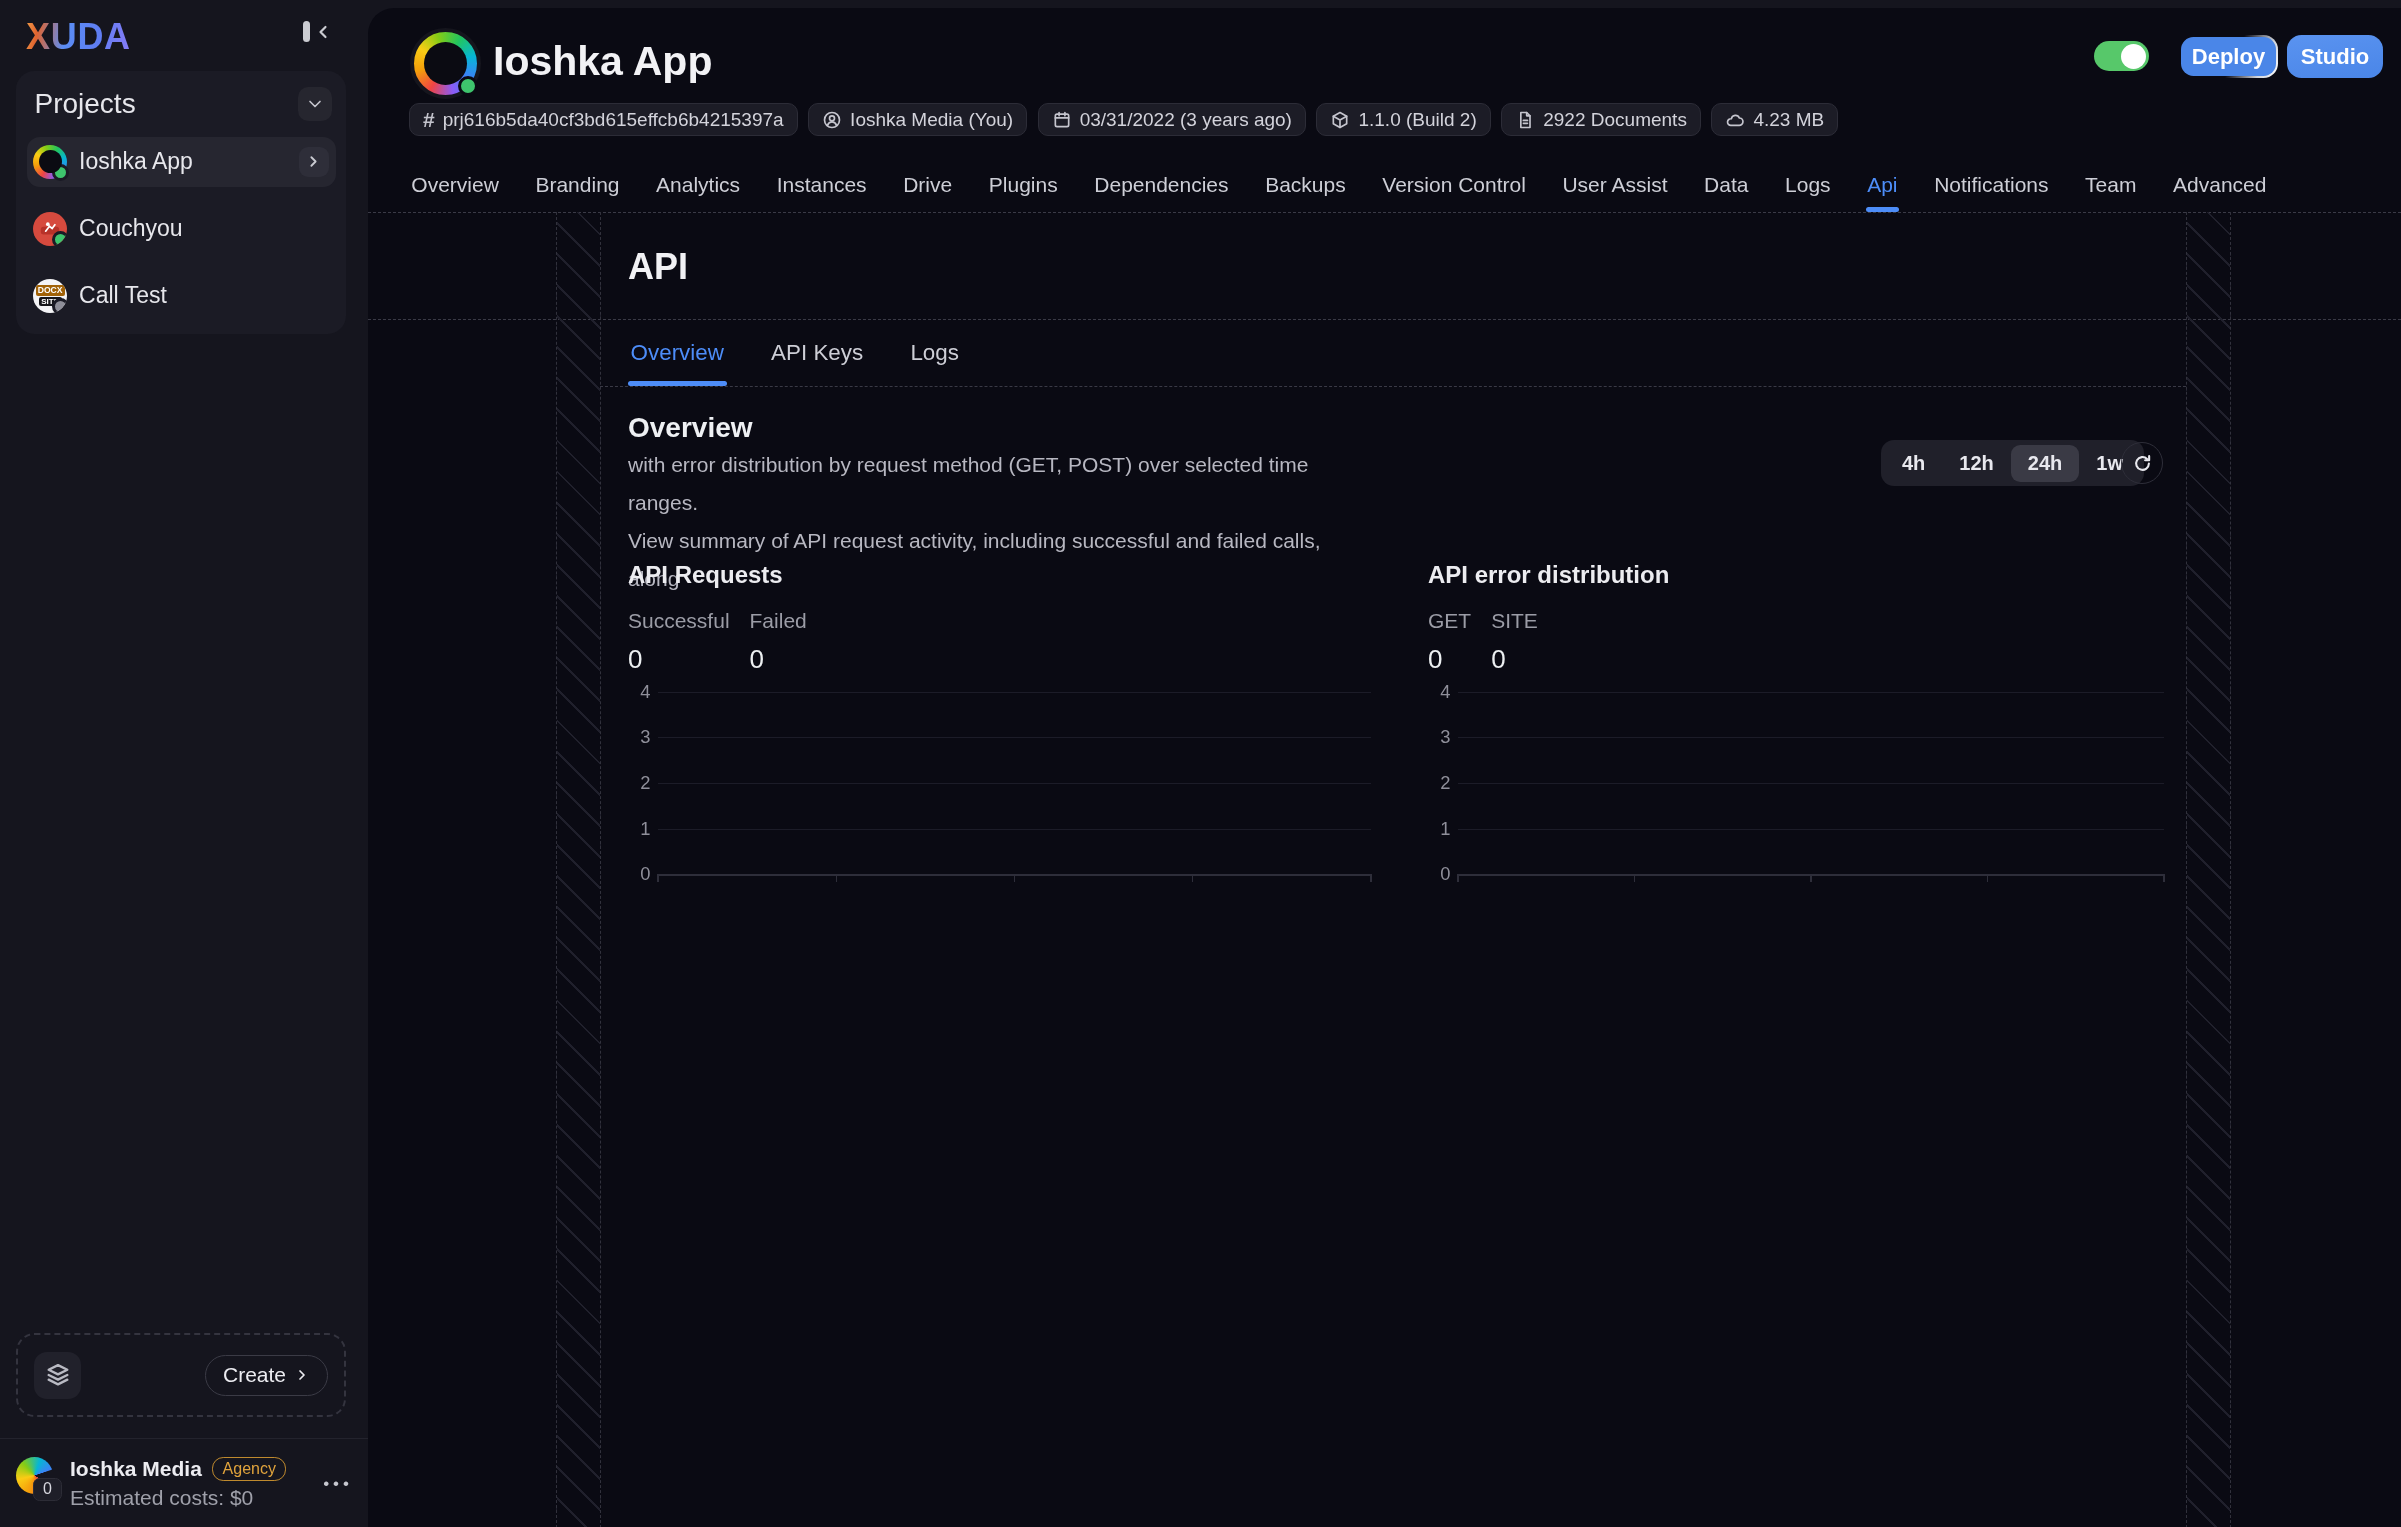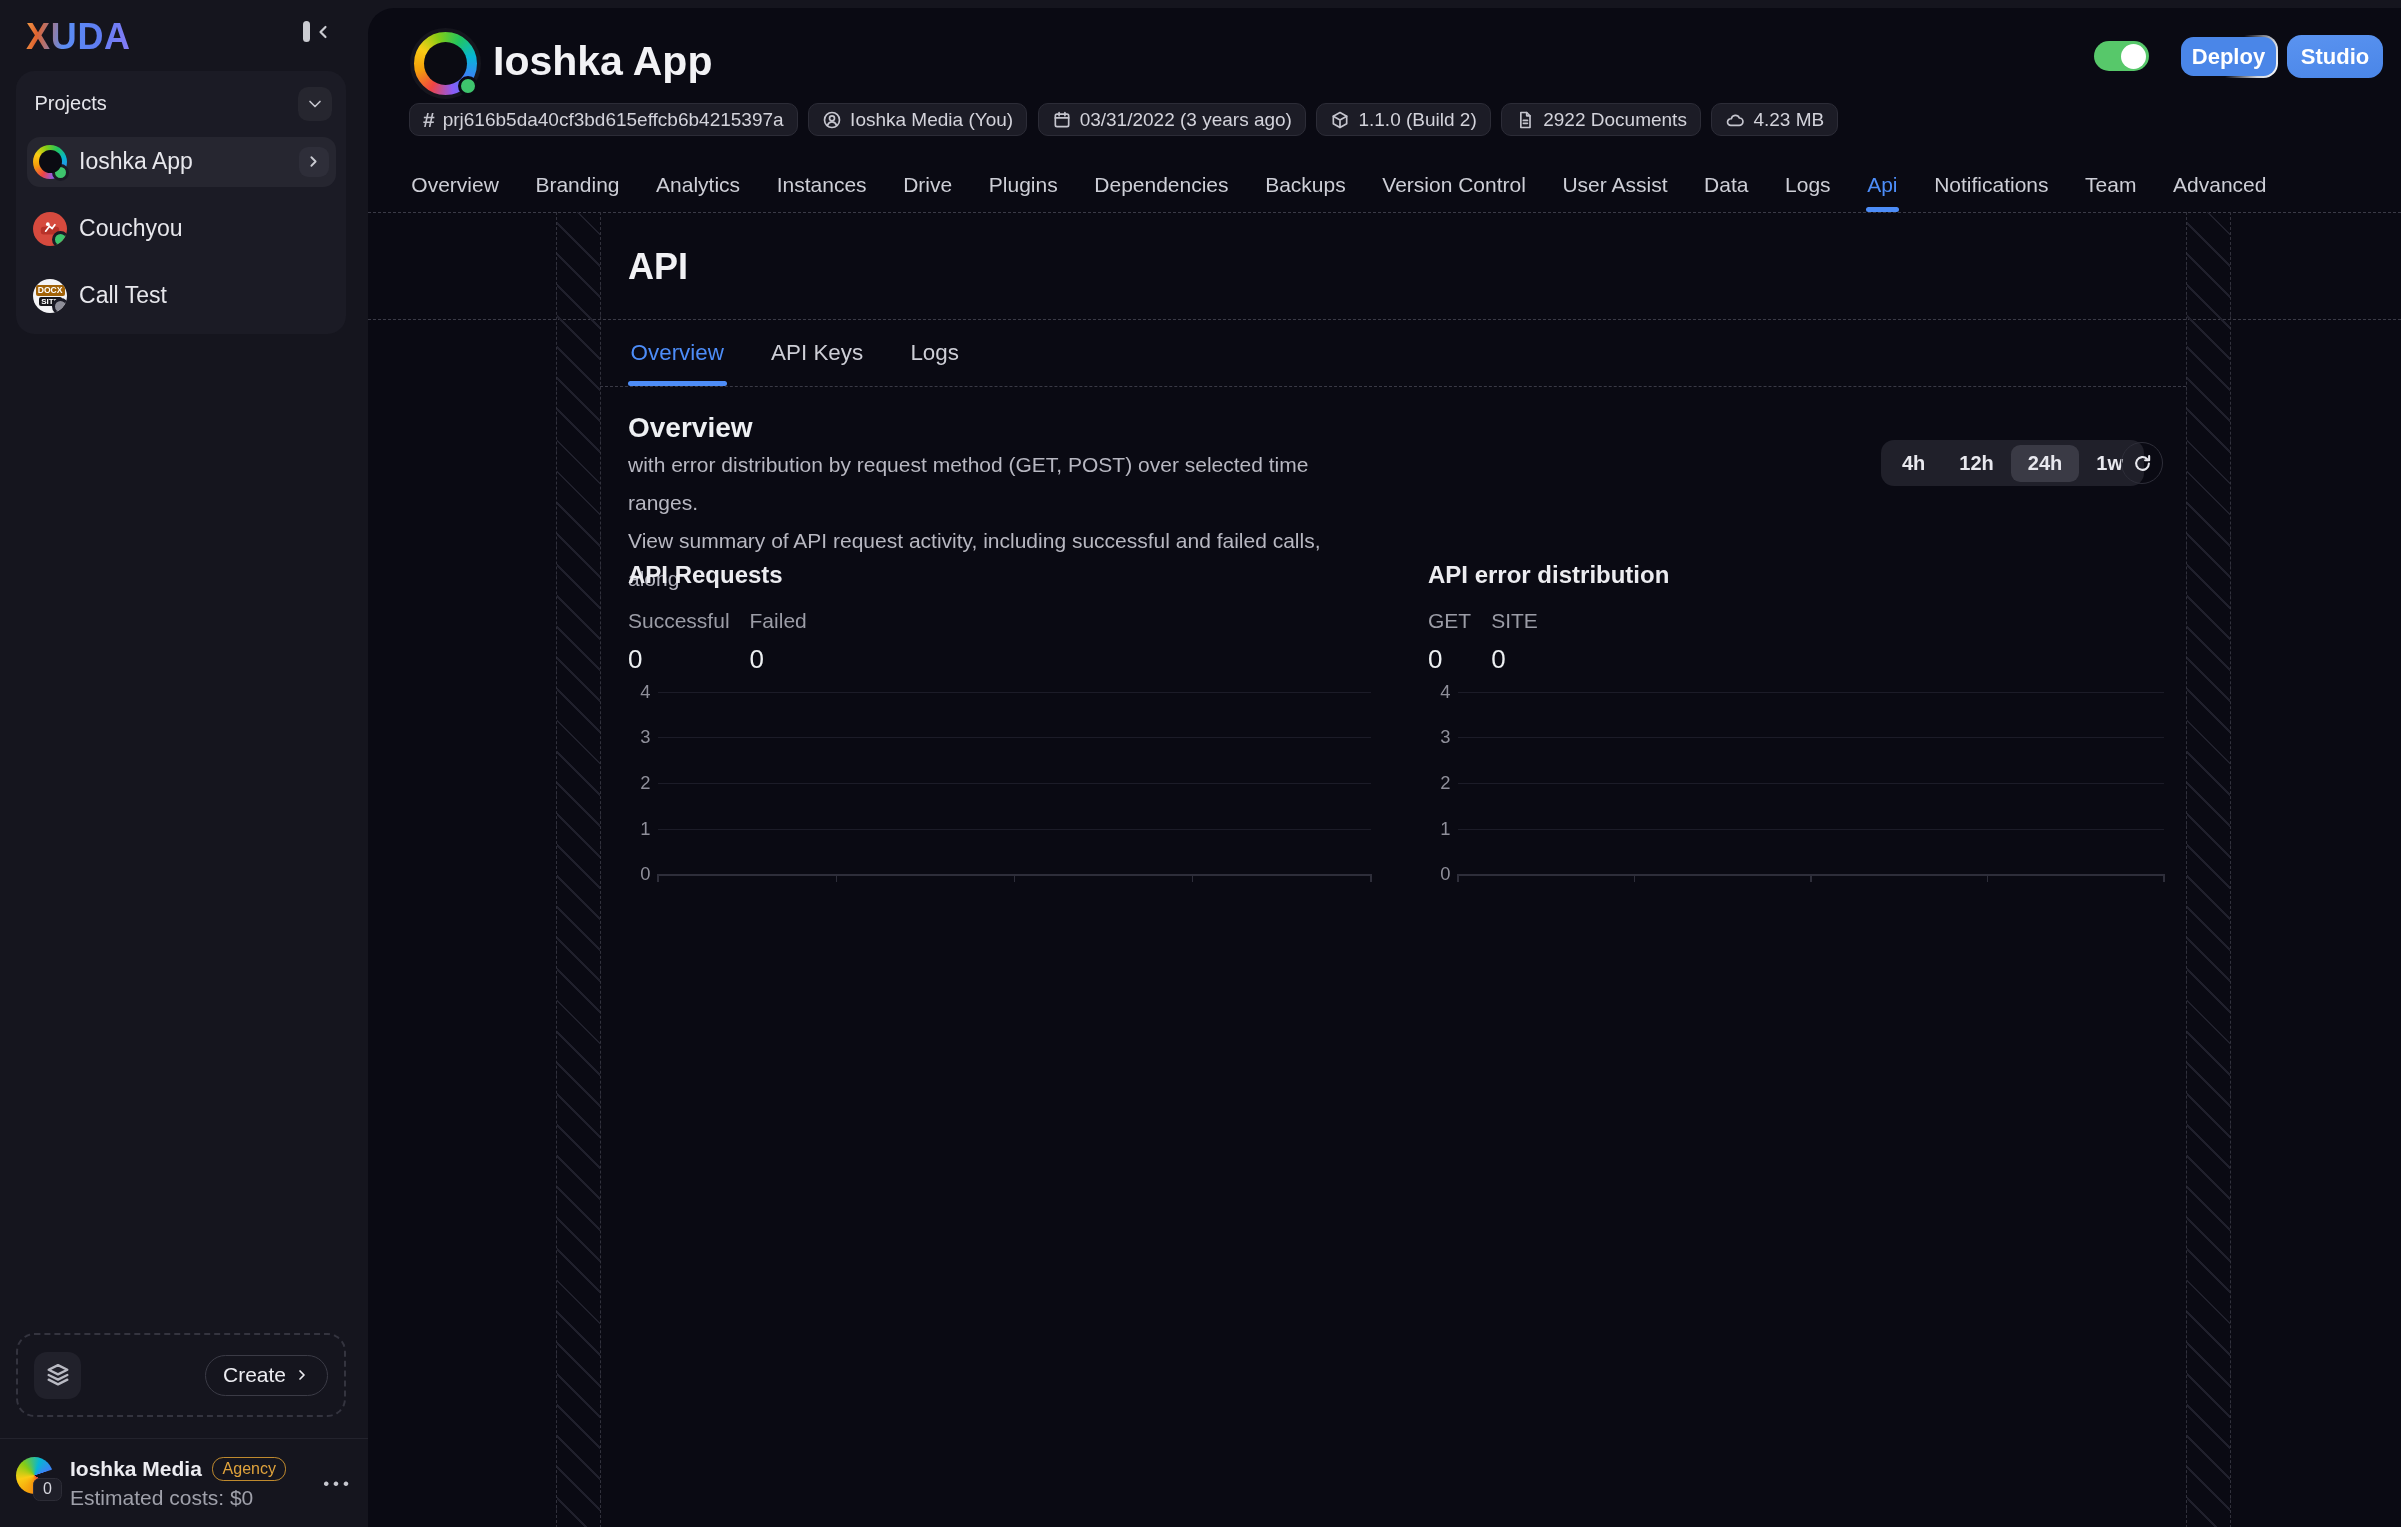--- a/index.html
+++ b/index.html
@@ -9,21 +9,21 @@
   
   .sidebar{position:absolute;left:0;top:0;bottom:0;width:368px;background:#15151e;}
   .logo{position:absolute;left:26px;top:16px;font-size:36px;font-weight:800;letter-spacing:0.7px;
     background:linear-gradient(100deg,#f2a24b 0%,#e0642f 12%,#5a8df5 38%,#5f7df2 68%,#8a7cf8 100%);
     -webkit-background-clip:text;background-clip:text;color:transparent;display:inline-block;}
   .collapse-btn{position:absolute;left:303px;top:21px;display:flex;align-items:center;gap:2.6px;cursor:pointer;}
   .collapse-pill{width:7.2px;height:21px;border-radius:4px;background:#cbccd2;}
   .projects-panel{position:absolute;left:16px;top:71px;width:330px;height:263px;background:#1b1b25;
     border-radius:18.4px;padding:10.5px;box-sizing:border-box;}
   .projects-head{display:flex;align-items:center;justify-content:space-between;padding:5.3px 4px 0 8px;}
-  .projects-title{font-size:20px;color:#e6e6eb;}
+  .projects-title{font-size:28px;color:#e6e6eb;}
   .round-btn{width:34px;height:34px;border-radius:10.5px;background:#26262f;display:flex;align-items:center;justify-content:center;}
   .proj-list{margin-top:16px;display:flex;flex-direction:column;gap:17px;}
   .proj-row{height:50px;border-radius:13px;display:flex;align-items:center;padding:0 6.6px;box-sizing:border-box;}
   .proj-row.selected{background:#262630;}
   .proj-name{font-size:23px;color:#e7e7ec;margin-left:12px;}
   .proj-chev{margin-left:auto;width:30px;height:30px;border-radius:9.2px;background:#2e2e39;display:flex;align-items:center;justify-content:center;}
   .av{position:relative;width:34px;height:34px;border-radius:50%;flex:0 0 auto;}
   .ring-avatar{background:conic-gradient(from 210deg,#ef4444,#f59e0b,#facc15,#84cc16,#22c55e,#06b6d4,#3b82f6,#8b5cf6,#ef4444);}
   .ring-avatar::after{content:"";position:absolute;inset:16%;background:#0b0b12;border-radius:50%;}
   .couch-avatar{background:#d64a3e;display:flex;align-items:center;justify-content:center;overflow:hidden;}

